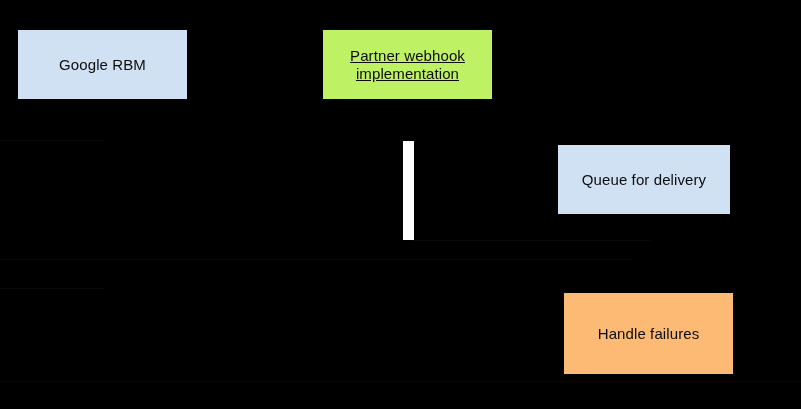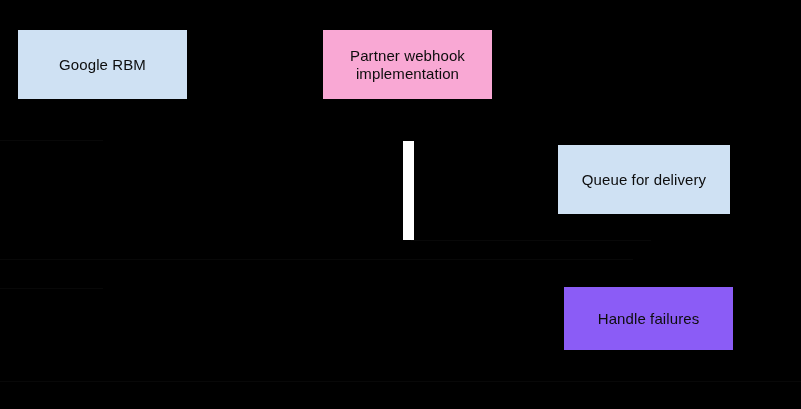--- a/index.html
+++ b/index.html
@@ -58,26 +58,26 @@
   <div class="hairline" style="left: 315px; top: 259px; width: 318px; height: 1px;"></div>
   <div class="hairline" style="left: 0px; top: 381px; width: 801px; height: 1px;"></div>
   <div class="hairline" style="left: 411px; top: 240px; width: 240px; height: 1px;"></div>
 
   <div class="connector-bar" style="left: 403px; top: 141px; width: 11px; height: 99px; background: rgb(255, 255, 255);"></div>
 
   <div class="node" style="left: 18px; top: 30px; width: 169px; height: 69px; background: rgb(207, 225, 243); color: rgb(13, 13, 13);">
     <span class="node-label">Google RBM</span>
   </div>
 
-  <div class="node" style="left: 323px; top: 30px; width: 169px; height: 69px; background: #f9a8d4; color: rgb(13, 13, 13);">
+  <div class="node" style="left: 323px; top: 30px; width: 169px; height: 69px; background: #bef264; color: rgb(13, 13, 13); text-decoration: underline;">
     <span class="node-label">Partner webhook
 implementation</span>
   </div>
 
   <div class="node" style="left: 558px; top: 145px; width: 172px; height: 69px; background: rgb(207, 225, 243); color: rgb(13, 13, 13); text-align: right;">
     <span class="node-label">Queue for delivery</span>
   </div>
 
-  <div class="node" style="left: 564px; top: 287px; width: 169px; height: 63px; background: #8b5cf6; color: rgb(13, 13, 13);">
+  <div class="node" style="left: 564px; top: 293px; width: 169px; height: 81px; background: #fdba74; color: rgb(13, 13, 13);">
     <span class="node-label">Handle failures</span>
   </div>
 
 </div>
 
 </body></html>

